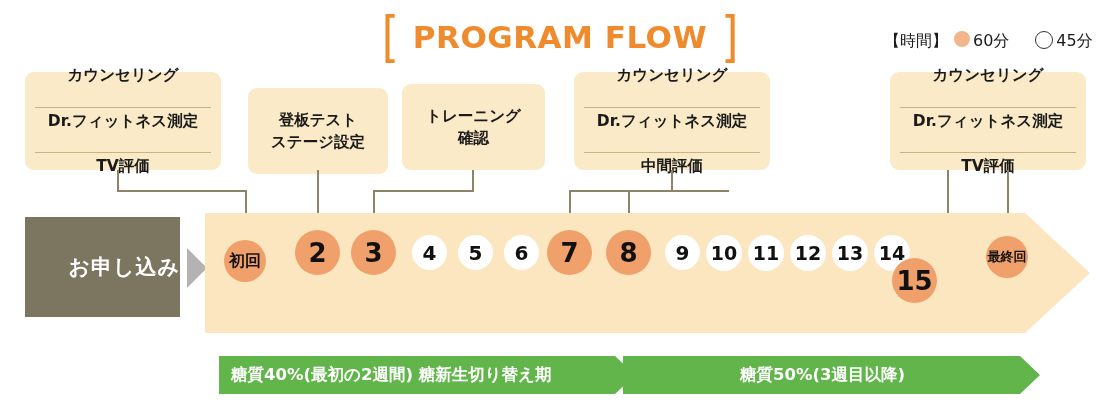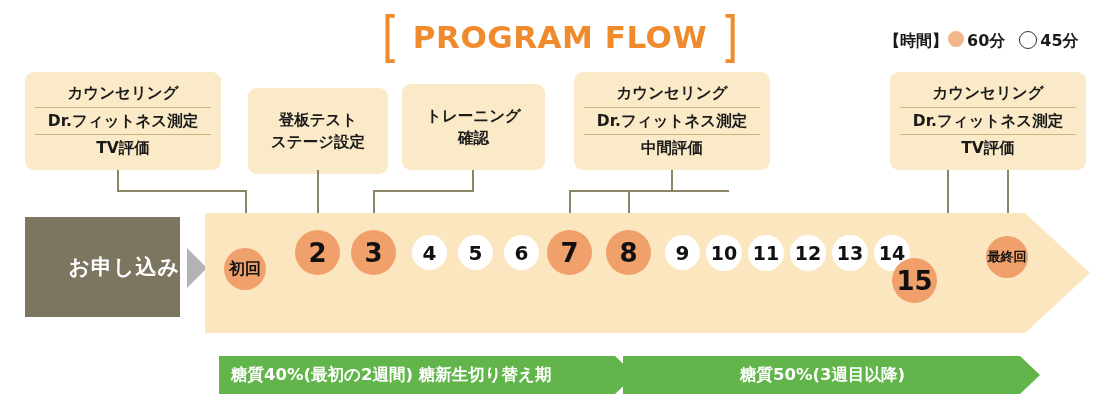--- a/index.html
+++ b/index.html
@@ -12,35 +12,35 @@
 
   
   .title-wrap{position:absolute;left:310px;top:14px;width:500px;height:46px;
     display:flex;align-items:center;justify-content:center;gap:10px;}
   .brk{color:#ef8b2c;font-size:44px;font-weight:400;line-height:1;transform:scaleY(1.25);}
   .brk-l{margin-right:4px;}
   .brk-r{margin-left:4px;}
   .title-main{color:#ef8b2c;font-size:31px;font-weight:bold;letter-spacing:.5px;line-height:1;}
   .title-sub{color:#ef8b2c;font-size:17px;font-weight:bold;line-height:1;padding-bottom:2px;}
 
-  .legend{position:absolute;left:884px;top:31px;display:flex;align-items:center;
-    font-size:16px;font-weight:bold;color:#1a1a1a;white-space:nowrap;}
+  .legend{position:absolute;left:884px;top:31px;display:flex;align-items:center;gap:6px;
+    font-size:16px;font-weight:normal;color:#1a1a1a;white-space:nowrap;}
   .legend .dot{display:inline-block;width:16px;height:16px;border-radius:50%;vertical-align:-2px;}
   .dot-60{background:#f3b68c;}
   .dot-45{background:#fff;border:1.6px solid #333;width:13px;height:13px;}
   .legend-item{display:flex;align-items:flex-start;gap:3px;}
   .legend-gap{width:14px;}
 
   
   .card{position:absolute;background:#faeac7;border-radius:9px;
     display:flex;flex-direction:column;align-items:center;justify-content:center;
     box-sizing:border-box;padding:8px 10px;}
   .card .ln{font-size:15.5px;font-weight:bold;color:#1a1a1a;line-height:1.45;white-space:nowrap;
     text-align:center;width:100%;}
-  .card .ln.div{border-bottom:1px solid #c9b383;padding-bottom:2px;margin-bottom:2px;}
+  .card .ln.div{border-bottom:1px solid #c9b383;padding-bottom:20px;margin-bottom:2px;}
 
   
   .conn{position:absolute;background:#8d8468;}
   .conn.v{width:2px;}
   .conn.h{height:2px;}
 
   
   .apply{position:absolute;left:25px;top:217px;width:155px;height:100px;background:#7c7560;
     display:flex;align-items:center;justify-content:flex-end;}
   .apply span{color:#fff;font-size:21px;font-weight:bold;letter-spacing:1px;}
@@ -145,21 +145,21 @@
     <span>お申し込み</span>
   </div>
   <div class="apply-arrow"></div>
 
   <div class="band">
     <svg width="885" height="120" viewBox="0 0 885 120" xmlns="http://www.w3.org/2000/svg">
       <path d="M0,0 L820,0 L885,60 L820,120 L0,120 Z" fill="#fce6c0"></path>
     </svg>
   </div>
 
-  <div class="circ peach" style="left:224px;top:248px;width:42px;height:42px;font-size:16px;">
+  <div class="circ peach" style="left:224px;top:240px;width:42px;height:42px;font-size:16px;">
     <span>初回</span>
   </div>
   <div class="circ peach" style="left:295px;top:230px;width:45px;height:45px;font-size:26px;">
     <span>2</span>
   </div>
   <div class="circ peach" style="left:351px;top:230px;width:45px;height:45px;font-size:26px;">
     <span>3</span>
   </div>
   <div class="circ white" style="left:412px;top:235px;width:35px;height:35px;font-size:20px;">
     <span>4</span>

